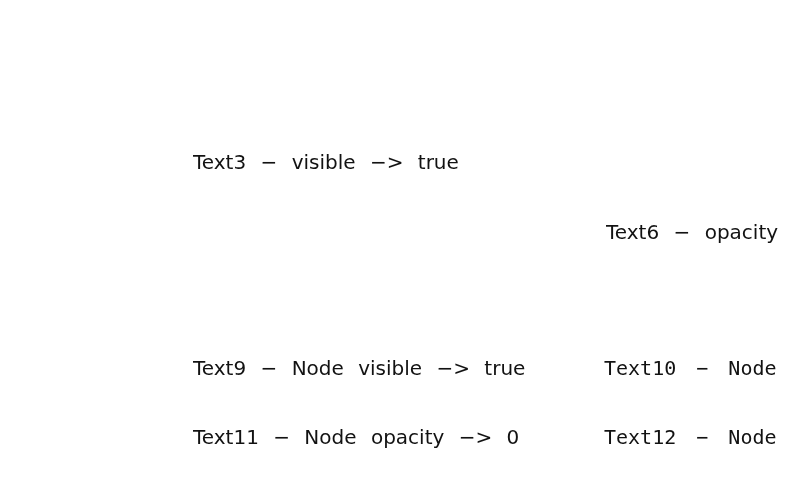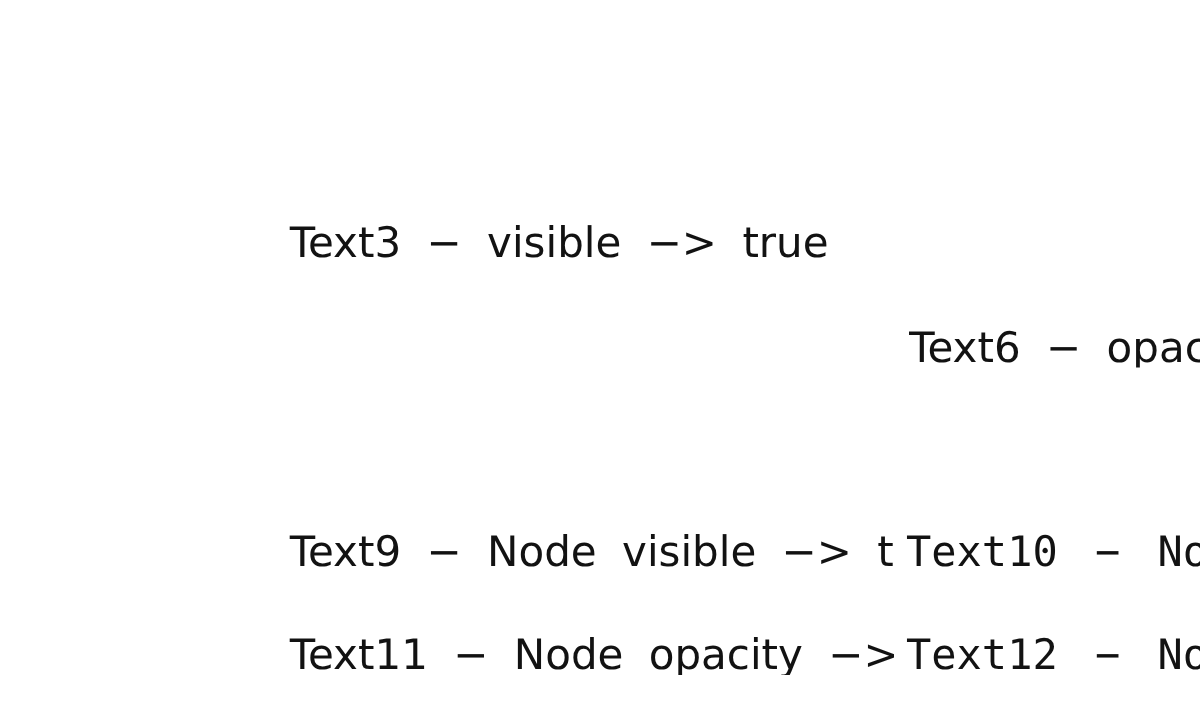--- a/index.html
+++ b/index.html
@@ -16,21 +16,21 @@
   .scene {
     position: absolute;
     left: 0;
     top: 0;
     width: 800px;
     height: 480px;
     background: #ffffff;
   }
   .txt {
     position: absolute;
-    font-size: 28px;
+    font-size: 20px;
     line-height: 26px;
     color: #121212;
     white-space: pre;
     overflow: hidden;
     word-spacing: 8px;
   }
   .t-sans {
     font-family: "DejaVu Sans", sans-serif;
   }
   .t-mono {

